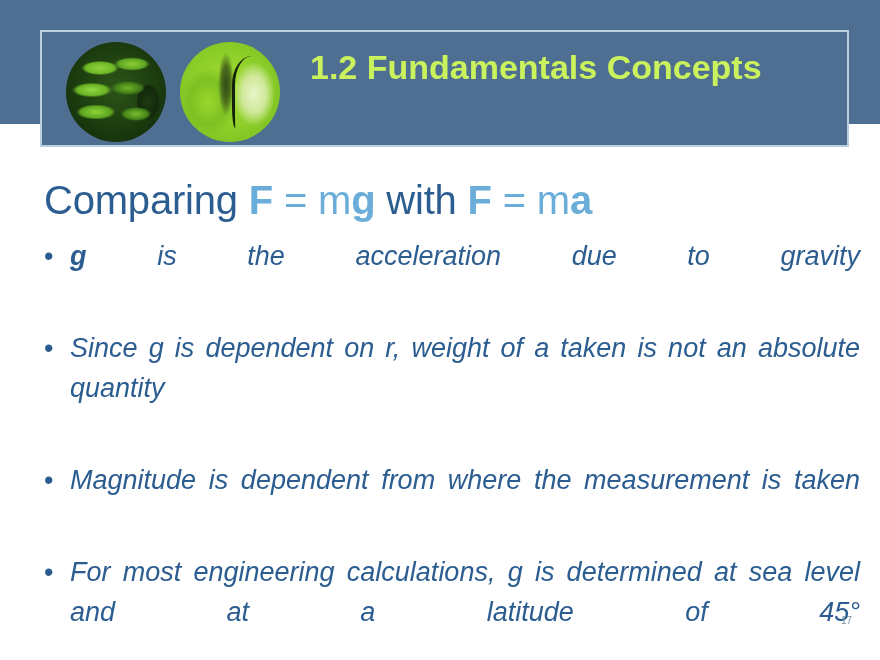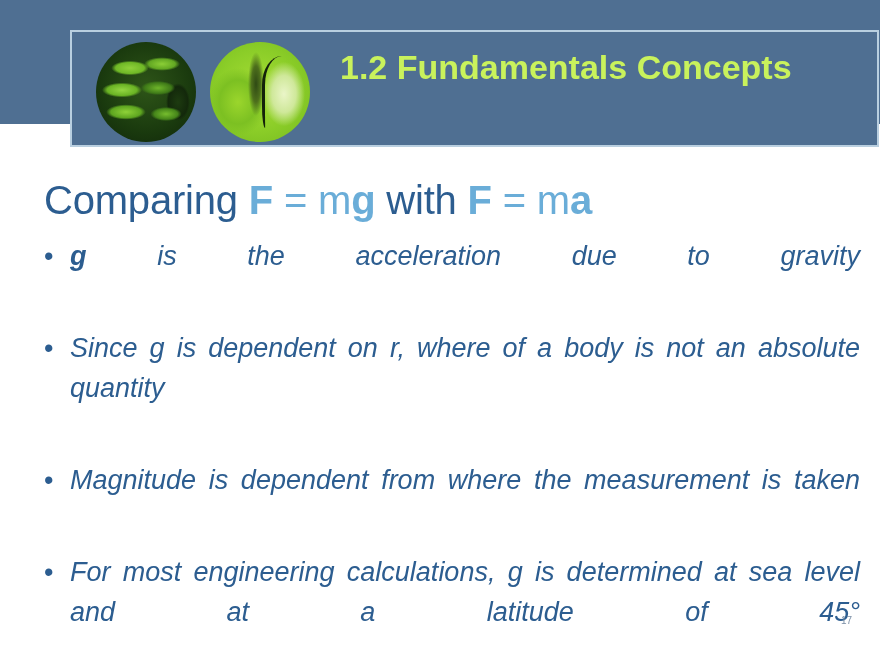--- a/index.html
+++ b/index.html
@@ -19,21 +19,21 @@
   #header-band {
     position: absolute;
     left: 0;
     top: 0;
     width: 880px;
     height: 124px;
     background: #4f6f92;
   }
   #header-box {
     position: absolute;
-    left: 70px;
+    left: 40px;
     top: 30px;
     width: 809px;
     height: 117px;
     background: #4f6f92;
     border: 2px solid #b9cfe0;
     box-sizing: border-box;
   }
   #header-thumbs {
     position: absolute;
     left: 24px;
@@ -172,21 +172,21 @@
 
 <div id="slide-heading"><span>Comparing </span><span class="accent-b">F</span><span class="accent"> = </span><span class="accent">m</span><span class="accent-b">g</span><span> with </span><span class="accent-b">F</span><span class="accent"> = </span><span class="accent">m</span><span class="accent-b">a</span></div>
 
 <div id="bullet-list">
     <div class="bullet-item">
       <span class="marker">•</span>
       <span class="btext"><b>g</b> is the acceleration due to gravity</span>
     </div>
     <div class="bullet-item">
       <span class="marker">•</span>
-      <span class="btext">Since g is dependent on r, where of a body is not an absolute quantity</span>
+      <span class="btext">Since g is dependent on r, weight of a taken is not an absolute quantity</span>
     </div>
     <div class="bullet-item">
       <span class="marker">•</span>
       <span class="btext">Magnitude is dependent from where the measurement is taken</span>
     </div>
     <div class="bullet-item">
       <span class="marker">•</span>
       <span class="btext">For most engineering calculations, g is determined at sea level and at a latitude of 45°</span>
     </div>
   </div>

